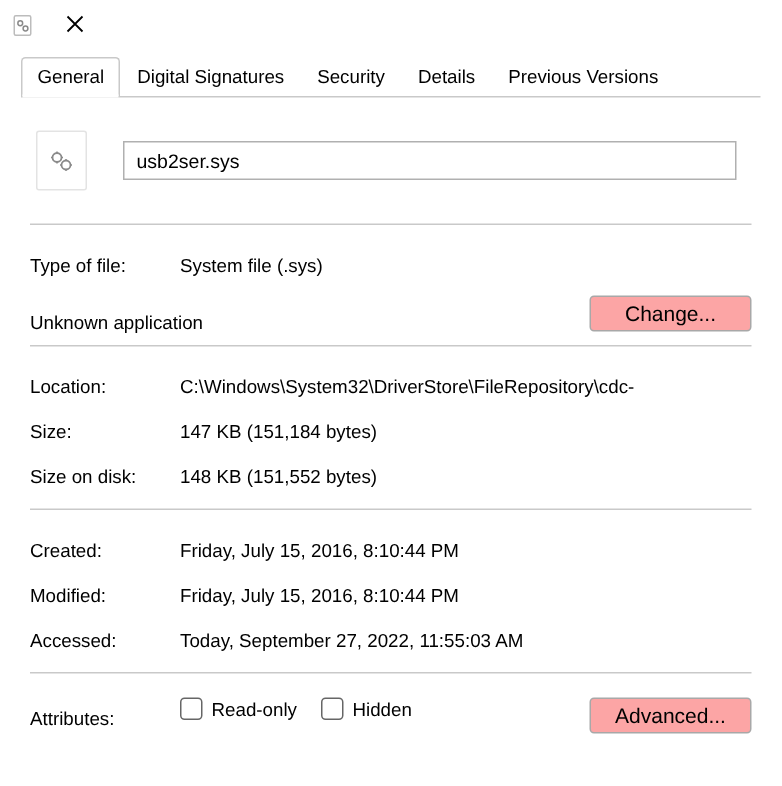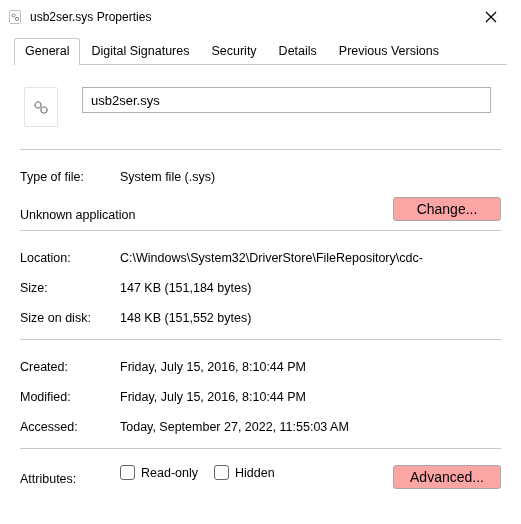--- a/index.html
+++ b/index.html
@@ -10,21 +10,21 @@
   .close-x { font-size:15px; width:40px; text-align:center; cursor:default; }
   .tabs { display:flex; align-items:flex-end; padding:6px 14px 0 14px; gap:0; font-size:12.5px; border-bottom:none; }
   .tab { padding:5px 10px 6px 10px; border:1px solid transparent; border-bottom:none; position:relative; }
   .tab.active { border-color:#c9c9c9; background:#fff; border-top-left-radius:3px; border-top-right-radius:3px; }
   .tab.active::after{content:"";position:absolute;left:0;right:0;bottom:-1px;height:2px;background:#fff;}
   .tabstrip-line { height:1px; background:#c9c9c9; margin:0 14px; }
   .content { padding:10px 20px 0 20px; font-size:12.5px; }
   .row { display:flex; align-items:center; min-height:30px; }
   .label { width:100px; }
   .value { flex:1; }
-  .file-icon-row { display:flex; padding:12px 0 16px 0; gap:24px; }
+  .file-icon-row { display:flex; align-items:center; padding:12px 0 16px 0; gap:24px; }
   .file-icon { width:34px; height:40px; border:1px solid #e3e3e3; border-radius:2px; display:flex; align-items:center; justify-content:center; margin-left:4px; }
   .name-input { flex:1; height:26px; border:1px solid #b0b0b0; padding:2px 8px; font-size:13px; font-family:inherit; margin-right:10px; }
   hr.sep { border:none; border-top:1px solid #c9c9c9; margin:6px 0 12px 0; }
   .btn { border:1px solid #a8a8a8; background:#fca5a5; font-size:14px; padding:3px 0; width:108px; height:24px; border-radius:3px; text-align:center; }
   .attr-row { display:flex; align-items:flex-start; gap:16px; padding:4px 0 8px 0; }
   .chk { display:flex; align-items:center; gap:6px; }
   .chk-box { width:15px; height:15px; border:1px solid #666; border-radius:3px; background:#fff; }
   .openwith-row .label, .openwith-row .value { padding-top:0; }
   .tight { margin-bottom:2px; }
 </style>
@@ -32,21 +32,20 @@
 <body>
 
 <div class="titlebar">
   <span class="title-icon">
     <svg width="16" height="16" viewBox="0 0 16 16">
         <rect x="1.5" y="1.5" width="11" height="13" rx="1" fill="#fff" stroke="#bcbcbc"></rect>
         <circle cx="5.5" cy="6.5" r="1.6" fill="none" stroke="#8a8a8a" stroke-width="1"></circle>
         <circle cx="9" cy="10" r="1.6" fill="none" stroke="#8a8a8a" stroke-width="1"></circle>
       </svg>
   </span>
-  <span class="title-text">usb2ser.sys Properties</span>
   <span class="close-x">
     <svg width="12" height="12" viewBox="0 0 12 12">
         <path d="M1 1 L11 11 M11 1 L1 11" stroke="#000" stroke-width="1.2"></path>
       </svg>
   </span>
 </div>
 
 <div class="tabs">
   <div class="tab active"><span>General</span></div>
   <div class="tab"><span>Digital Signatures</span></div>

